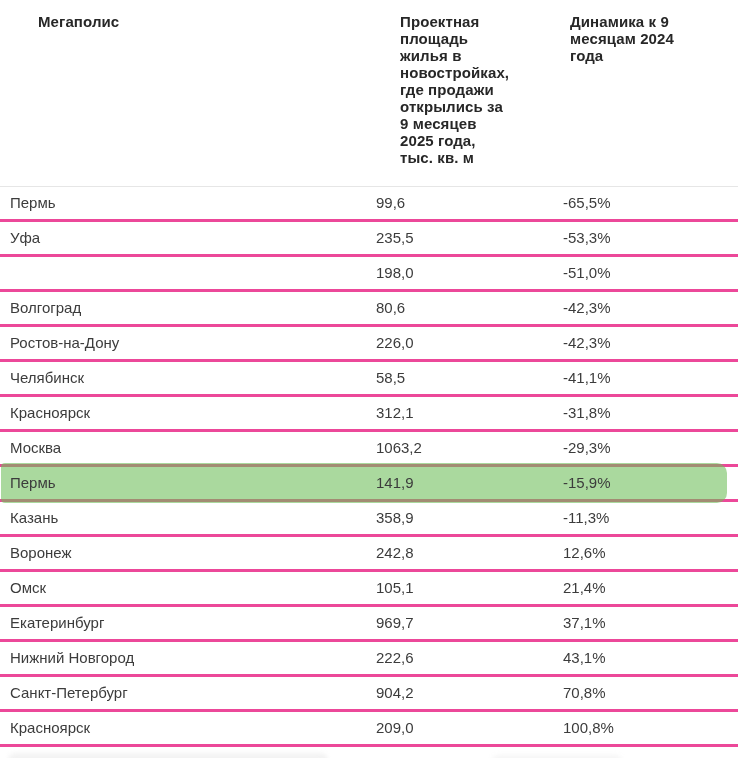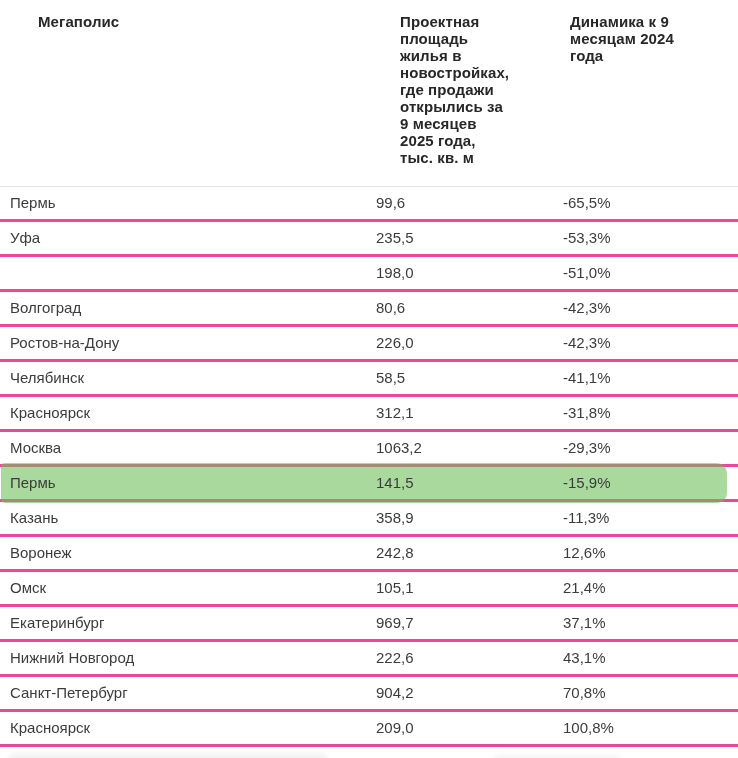--- a/index.html
+++ b/index.html
@@ -95,21 +95,21 @@
         <span class="cell dynamics">-31,8%</span>
       </div>
       <div class="row">
         <span class="cell city">Москва</span>
         <span class="cell area">1063,2</span>
         <span class="cell dynamics">-29,3%</span>
       </div>
       <div class="row">
         <div class="marker" style="background: rgba(108, 189, 88, 0.58);"></div>
         <span class="cell city">Пермь</span>
-        <span class="cell area">141,5</span>
+        <span class="cell area">141,9</span>
         <span class="cell dynamics">-15,9%</span>
       </div>
       <div class="row">
         <span class="cell city">Казань</span>
         <span class="cell area">358,9</span>
         <span class="cell dynamics">-11,3%</span>
       </div>
       <div class="row">
         <span class="cell city">Воронеж</span>
         <span class="cell area">242,8</span>

